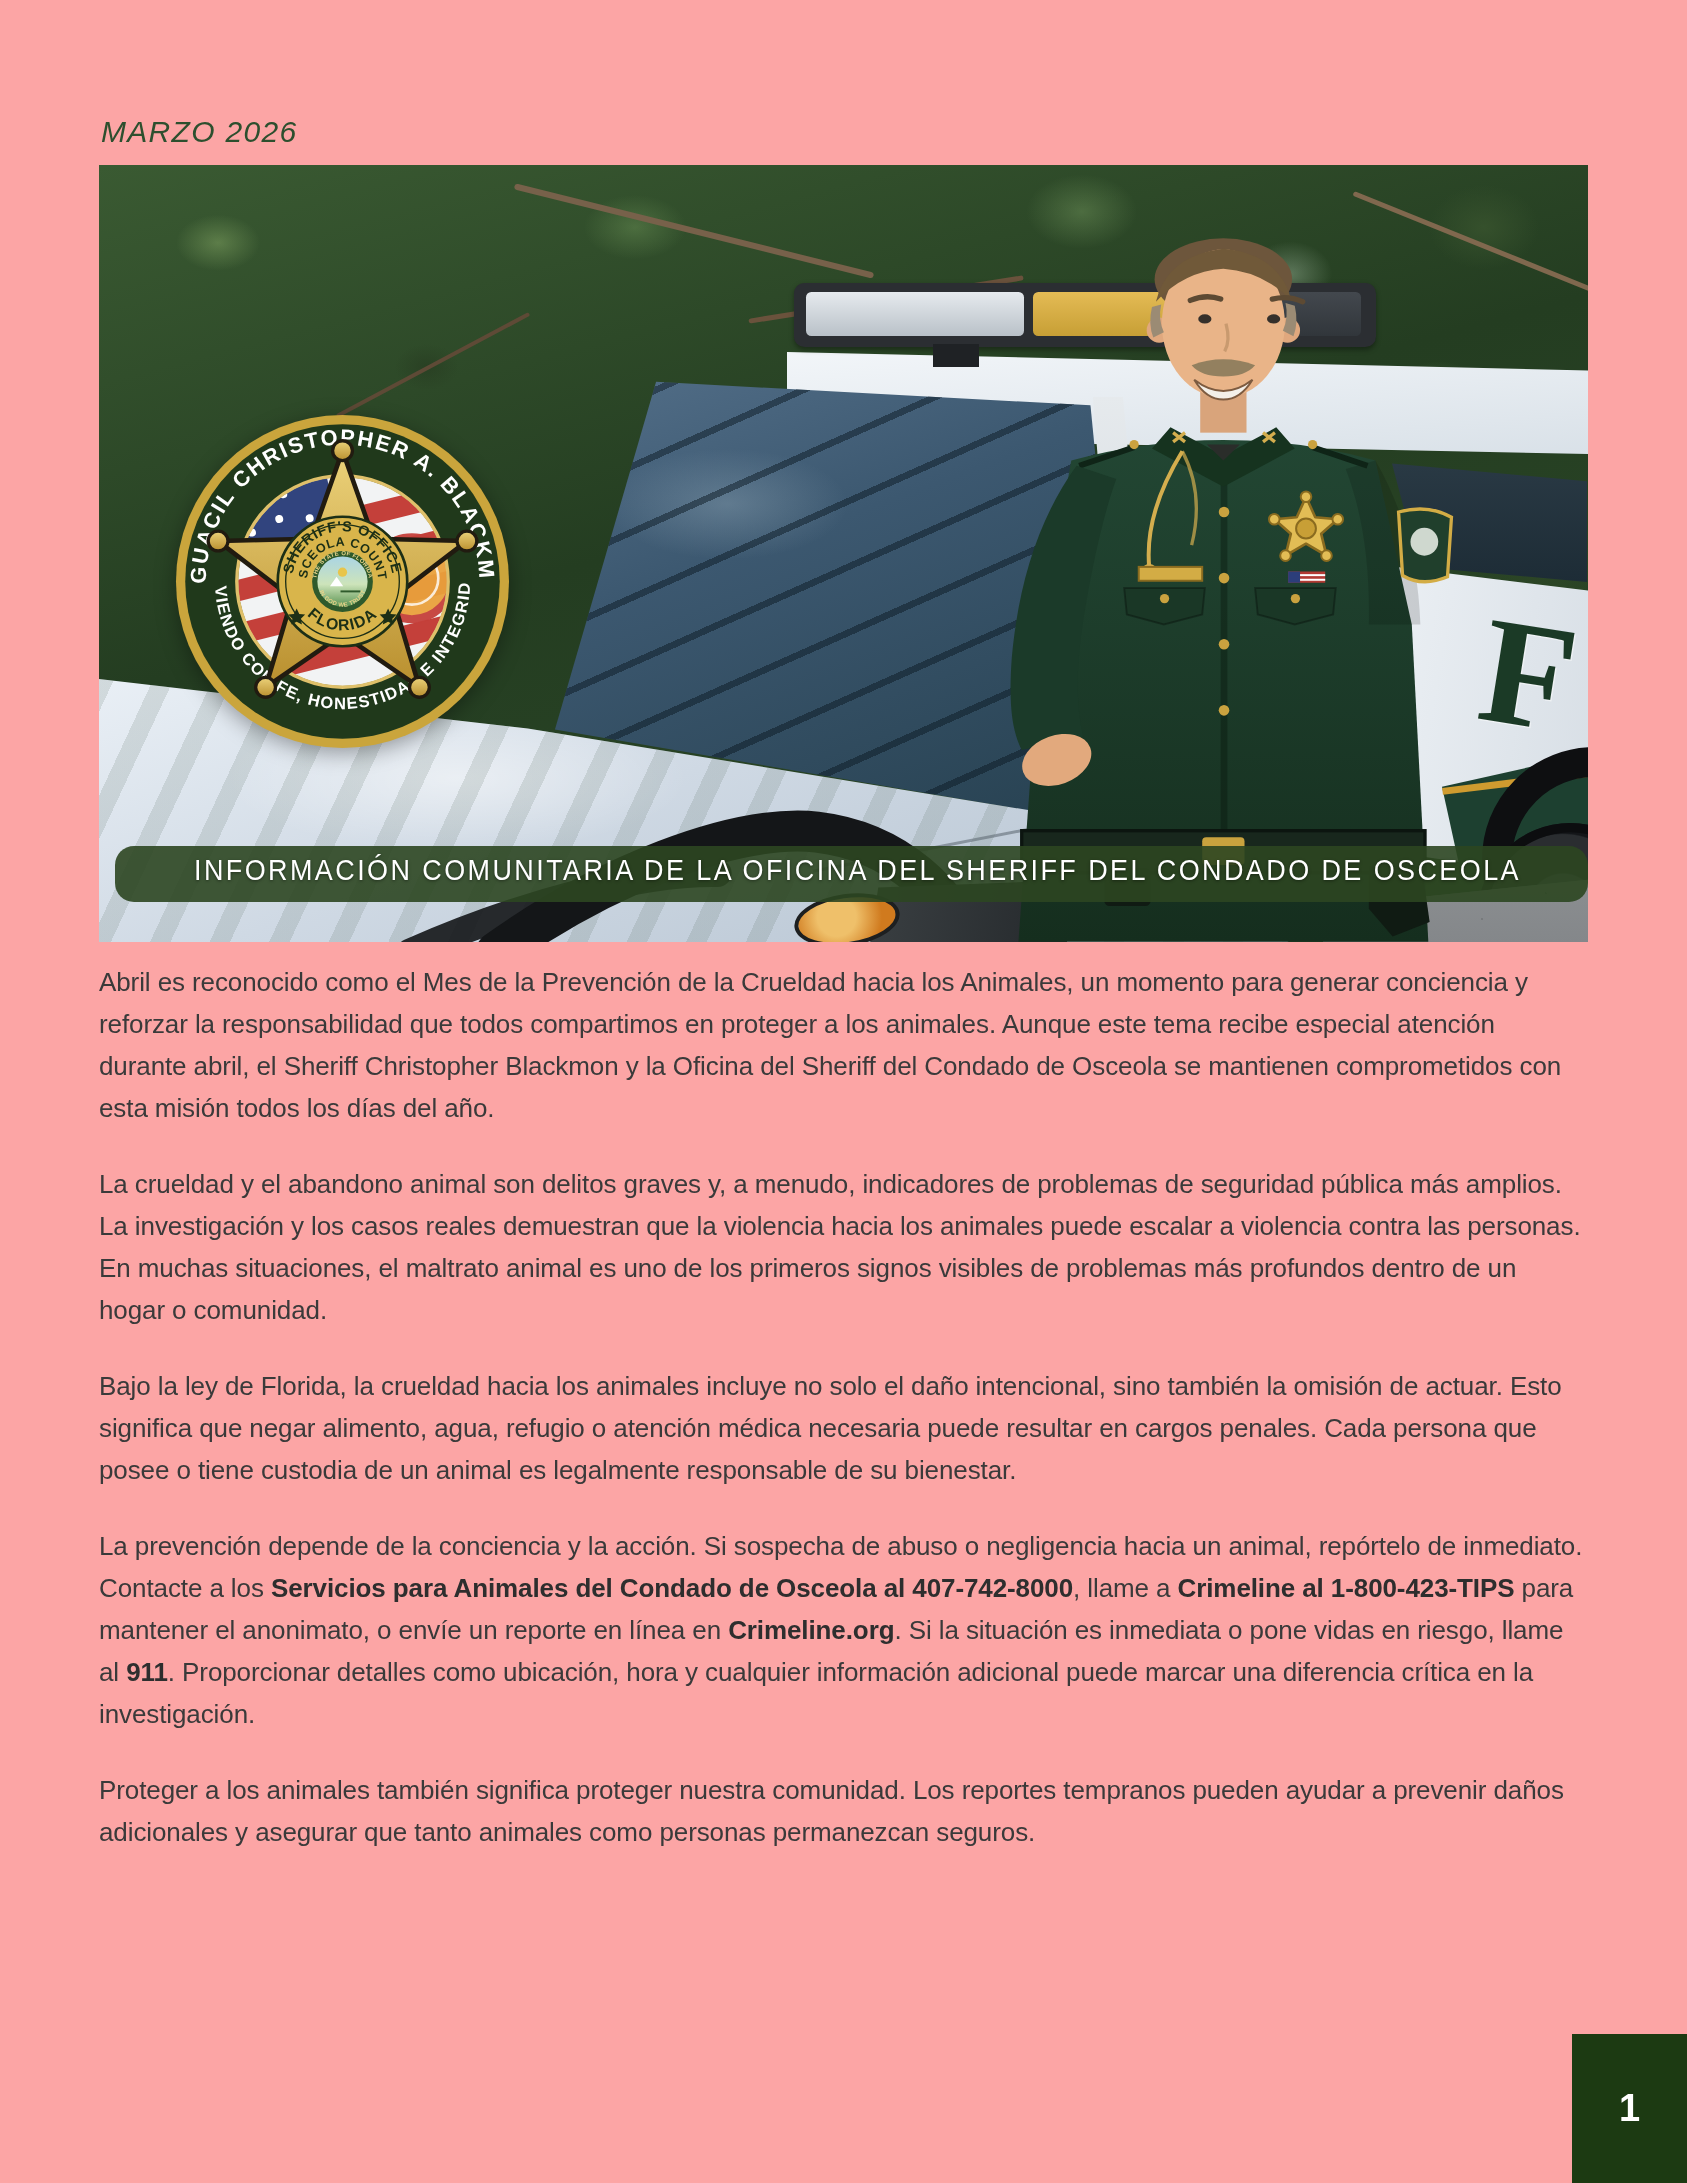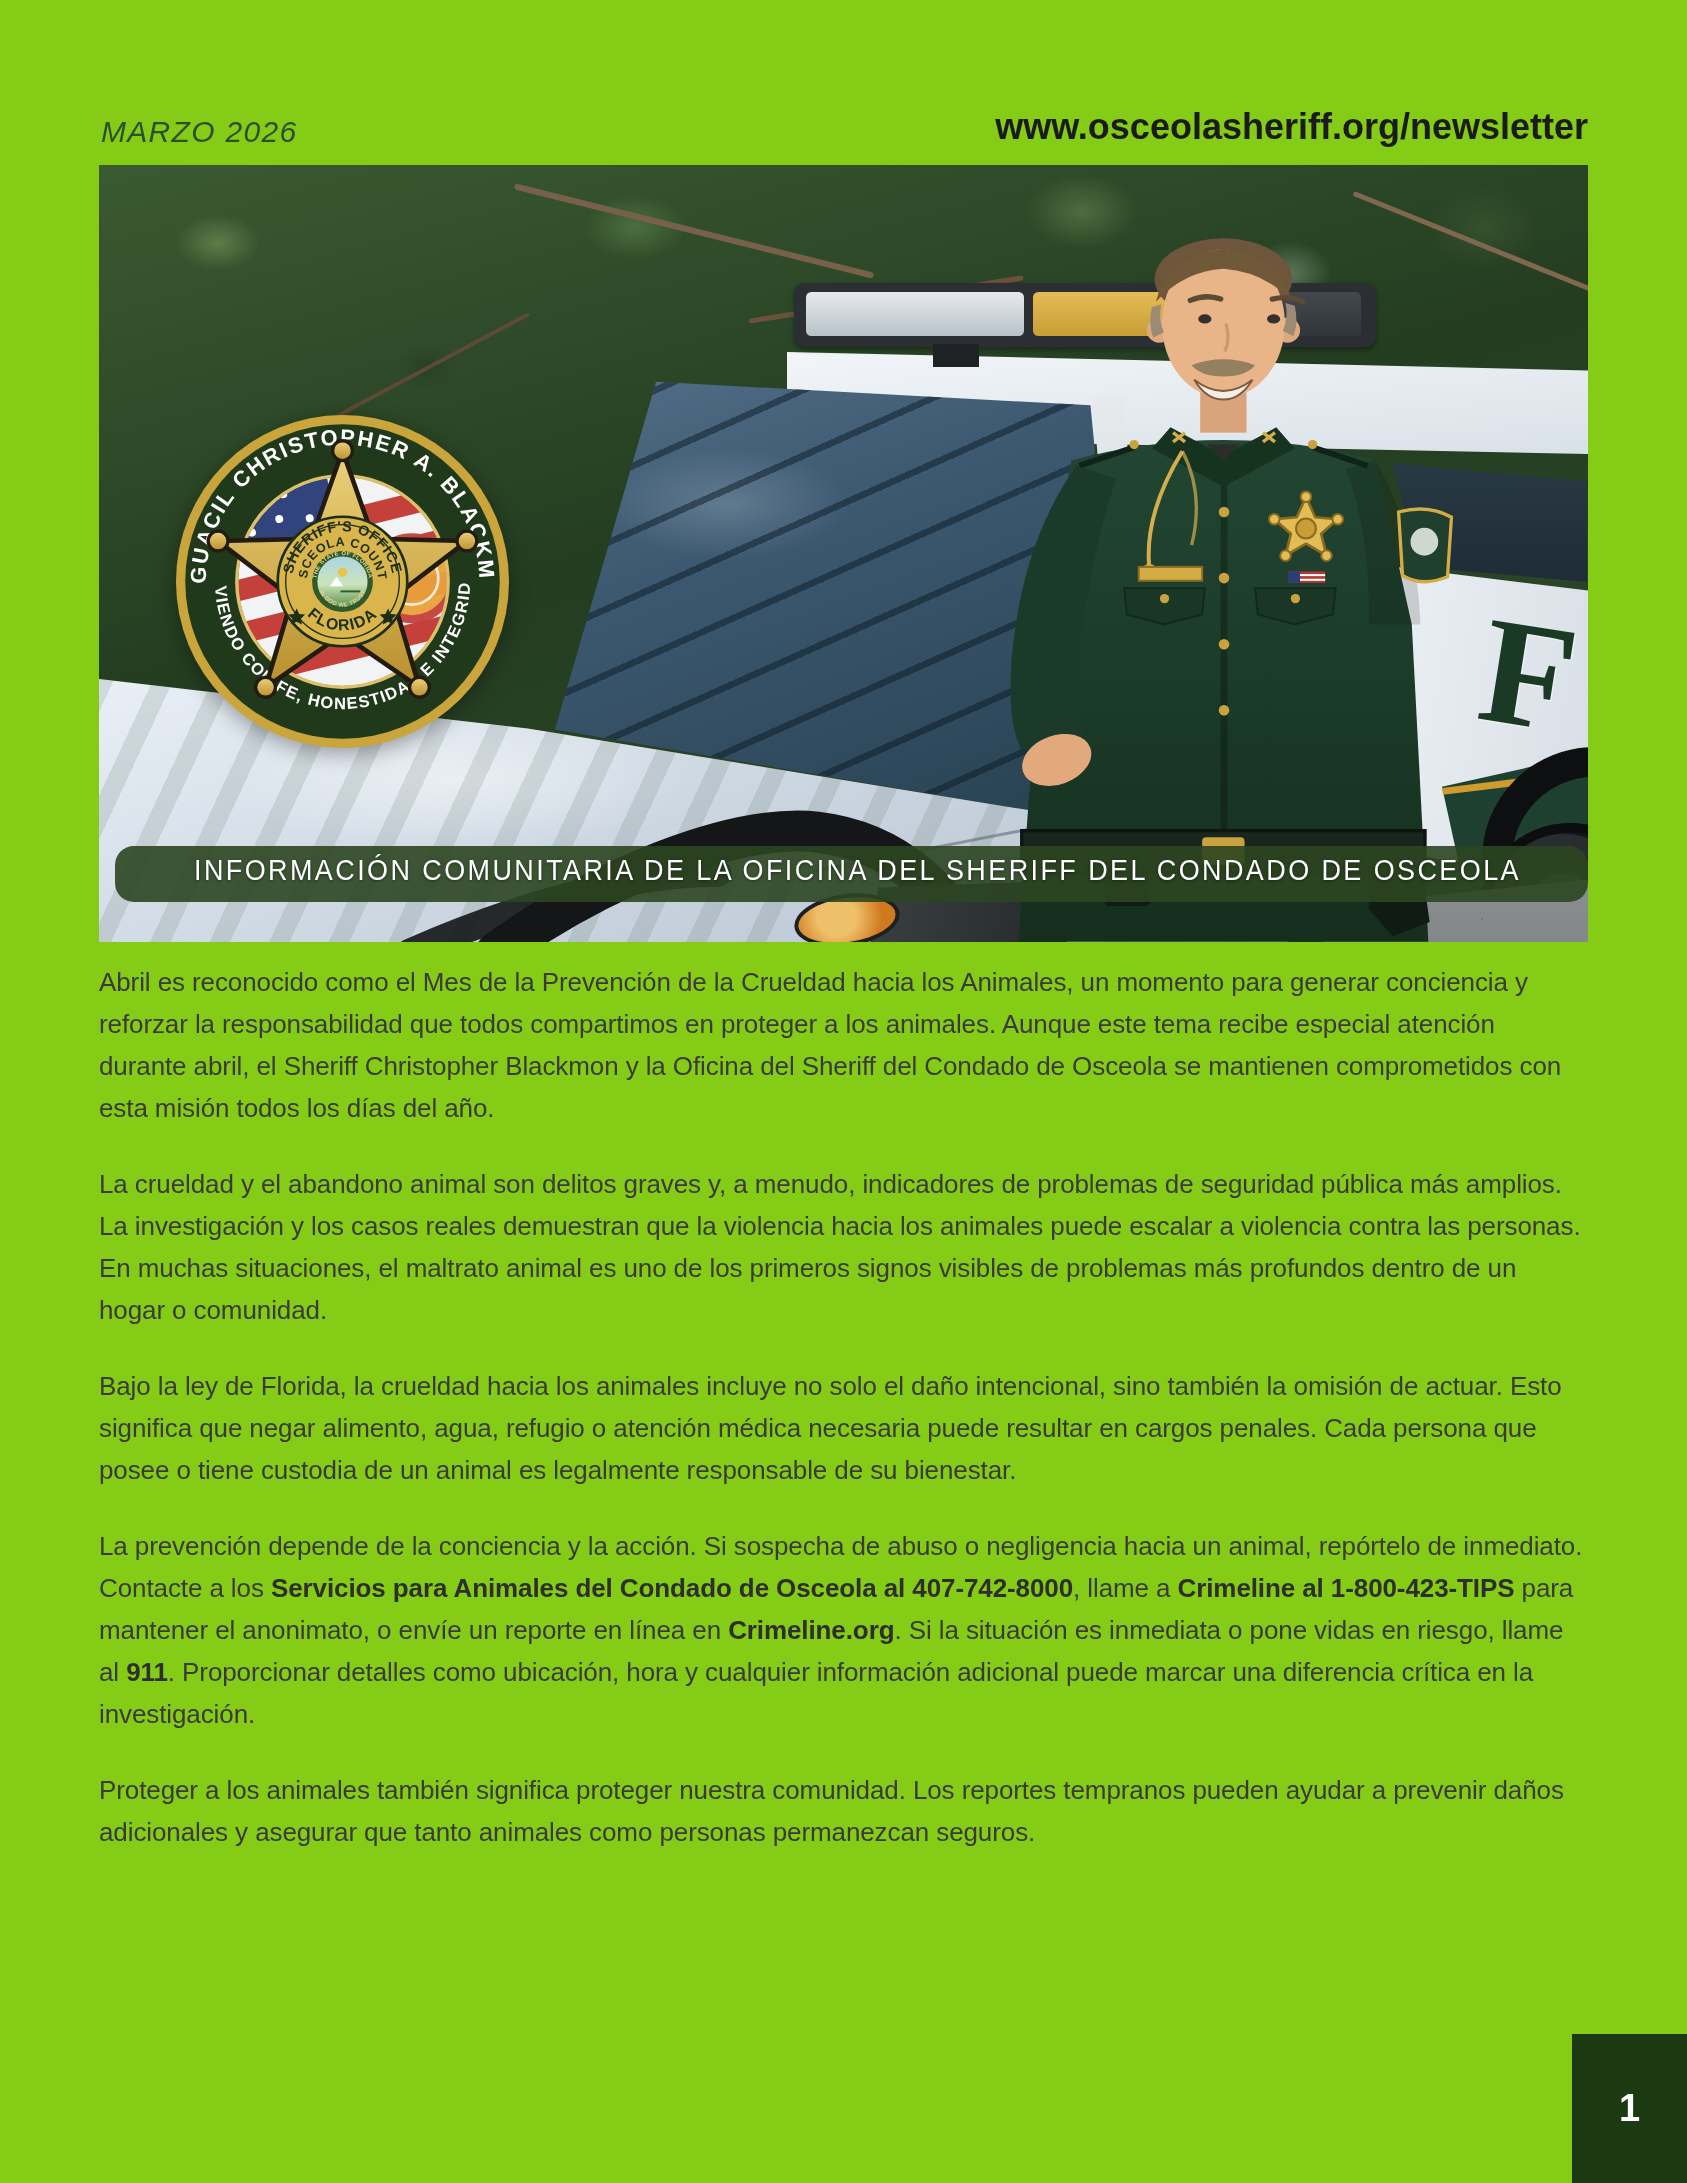--- a/index.html
+++ b/index.html
@@ -1,17 +1,17 @@
 <!DOCTYPE html>
 <html style="font-size:10.6px"><head>
 <meta charset="utf-8">
 <style>
   html,body{margin:0;padding:0;}
   body{width:1687px;height:2183px;background:#ffffff;font-family:"Liberation Sans",sans-serif;position:relative;overflow:hidden;}
-  .page{position:absolute;inset:0;background:#84cc16;}
+  .page{position:absolute;inset:0;background:#fca5a5;}
 
   
   .issue-date{position:absolute;left:101px;top:115px;font-size:30px;font-style:italic;font-weight:300;
     letter-spacing:1.3px;color:#2d4f2e;}
   .site-url{position:absolute;right:99px;top:106px;font-size:36px;font-weight:bold;color:#1b1b1d;letter-spacing:0px;}
 
   
   .hero{position:absolute;left:99px;top:165px;width:1489px;height:777px;overflow:hidden;background:#2c4827;}
   .foliage{position:absolute;inset:0;
     background:
@@ -120,21 +120,20 @@
   .pagetab{position:absolute;left:1572px;top:2034px;width:115px;height:149px;background:#1c3a12;
     display:flex;align-items:center;justify-content:center;}
   .pagetab .num{color:#fff;font-size:38px;font-weight:bold;}
 </style>
 </head>
 <body>
 
 <div class="page">
 
   <div class="issue-date">MARZO 2026</div>
-  <div class="site-url">www.osceolasheriff.org/newsletter</div>
 
   <div class="hero">
     <div class="foliage"></div>
     <div class="branch b1"></div>
     <div class="branch b2"></div>
     <div class="branch b3"></div>
     <div class="branch b4"></div>
 
     <div class="roof-band"></div>
     <div class="rear-window"></div>

